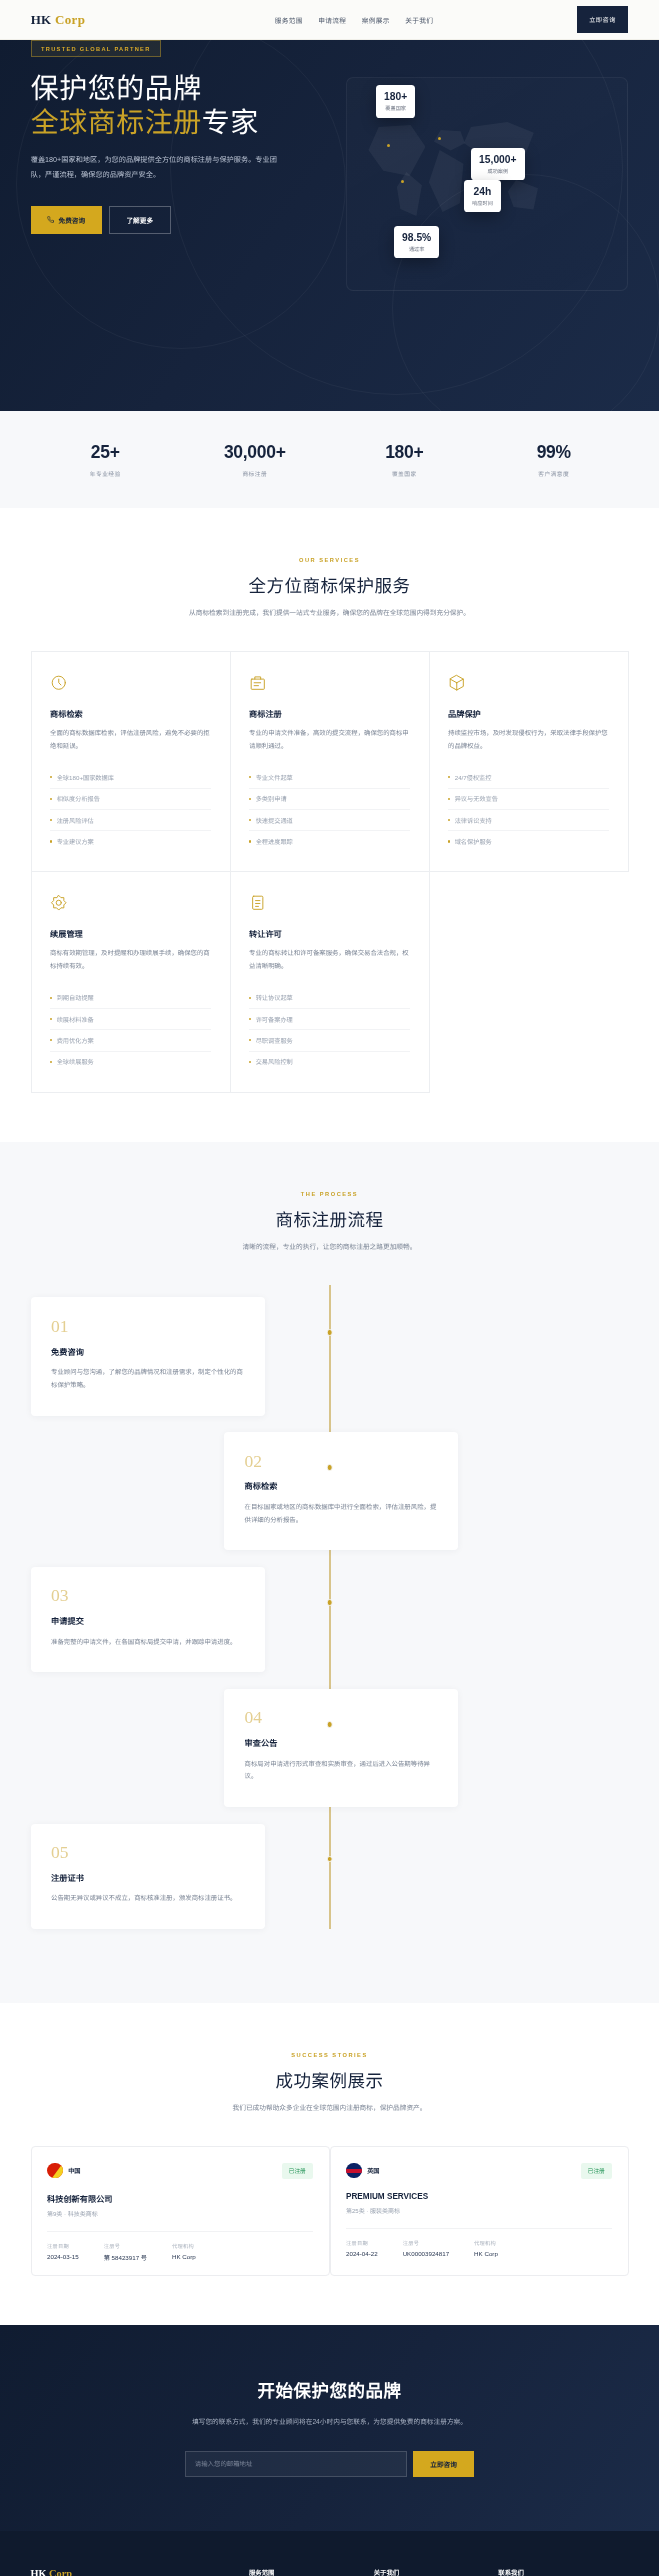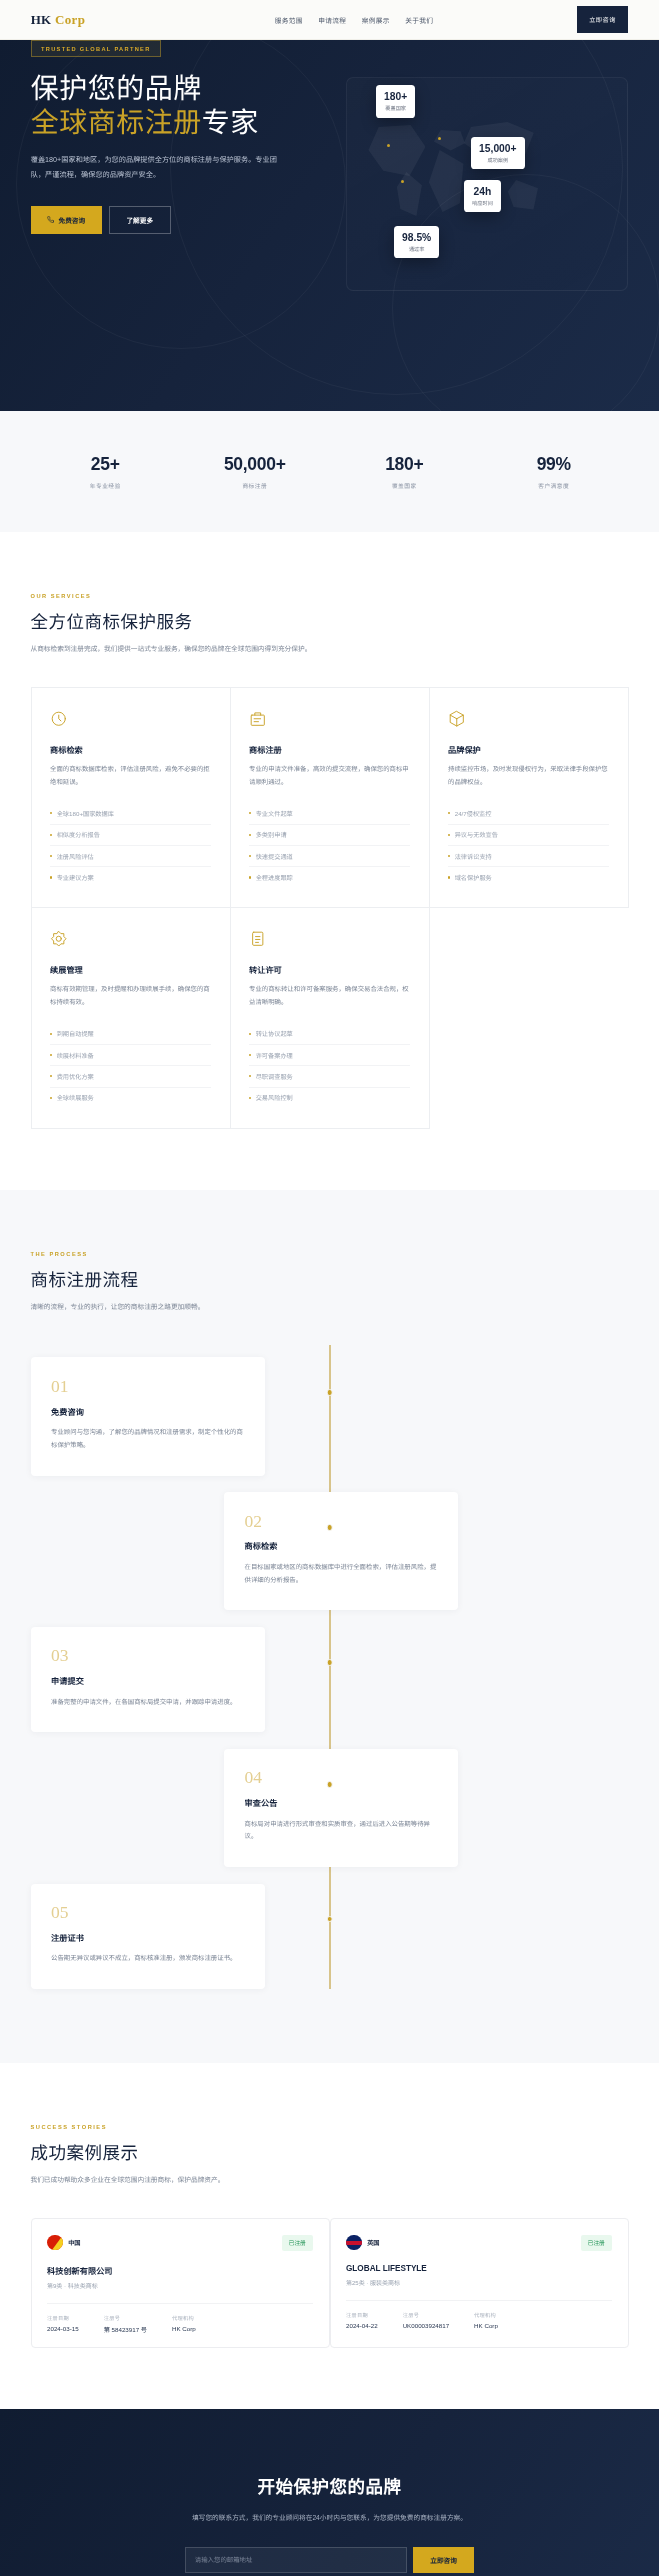--- a/index.html
+++ b/index.html
@@ -2,21 +2,21 @@
 <html lang="zh-CN" style="font-size:8.2px"><head>
 <meta charset="utf-8">
 <title>HK Corp — 全球商标注册专家</title>
 <style>
   *{box-sizing:border-box;margin:0;padding:0}
   html,body{width:659px}
   body{
     font-family:"Liberation Sans","DejaVu Sans",sans-serif;
     background:#ffffff;color:#16233c;-webkit-font-smoothing:antialiased;
   }
-  .wrap{width:598px;margin:12px auto}
+  .wrap{width:598px;margin:0 auto}
 
   
   .nav{height:40px;background:#fbfbf9;display:flex;align-items:center;border-bottom:0.5px solid #f0efe9}
   .nav-inner{width:608px;margin:0 auto;display:flex;align-items:center;justify-content:space-between;padding:0 5.2px}
   .logo{font-family:"Liberation Serif","DejaVu Serif",serif;font-size:13px;font-weight:700;letter-spacing:0.3px;color:#16233c}
   .logo .gold{color:#c9a227}
   .nav-links{display:flex;gap:15.5px;margin-left:46px}
   .nav-links a{font-size:6.7px;color:#4a5568;text-decoration:none;letter-spacing:0.3px}
   .nav-cta{background:#16233c;color:#fff;font-size:6.2px;padding:8.8px 12.4px;border:none;letter-spacing:0.5px;cursor:pointer}
 
@@ -49,21 +49,21 @@
 
   
   .stats{background:#f7f8fa;padding:31px 0 30px}
   .stats-row{display:flex}
   .stat{flex:1;text-align:center}
   .stat .v{font-size:17.5px;font-weight:700;color:#16233c;letter-spacing:-0.3px}
   .stat .k{font-size:5.7px;color:#8a93a3;margin-top:5.7px;letter-spacing:0.5px}
 
   
   .sec{padding:49px 0}
-  .sec-head{text-align:left;margin-bottom:31px}
+  .sec-head{text-align:center;margin-bottom:31px}
   .eyebrow{font-size:5.7px;letter-spacing:1.5px;color:#c9a227;font-weight:700}
   .sec-title{font-size:17.5px;font-weight:400;color:#16233c;margin-top:9.3px;letter-spacing:0.5px}
   .sec-desc{font-size:6.7px;color:#7a8494;margin-top:10.3px;line-height:1.9}
 
   
   .svc-grid{display:grid;grid-template-columns:repeat(3,1fr);border-top:0.5px solid #eceef1;border-left:0.5px solid #eceef1}
   .svc{border-right:0.5px solid #eceef1;border-bottom:0.5px solid #eceef1;padding:21.6px 18.5px 19.6px;background:#fff}
   .svc-icon{width:17.5px;height:17.5px;margin-bottom:15.5px}
   .svc-t{font-size:8.2px;font-weight:700;color:#16233c}
   .svc-d{font-size:6.4px;color:#7a8494;line-height:2;margin-top:8.2px;min-height:27px}
@@ -178,21 +178,21 @@
 
         <div class="dot" style="left:40px;top:66px"></div>
         <div class="dot" style="left:91px;top:59px"></div>
         <div class="dot" style="left:54px;top:102px"></div>
         <div class="dot" style="left:133px;top:103px"></div>
 
         <div class="fcard" style="left:29px;top:7.2px">
           <div class="n">180+</div>
           <div class="l">覆盖国家</div>
         </div>
-        <div class="fcard" style="left:124px;top:59px">
+        <div class="fcard" style="left:124px;top:70px">
           <div class="n">15,000+</div>
           <div class="l">成功案例</div>
         </div>
         <div class="fcard" style="left:117px;top:102px">
           <div class="n">24h</div>
           <div class="l">响应时间</div>
         </div>
         <div class="fcard" style="left:47px;top:148px">
           <div class="n">98.5%</div>
           <div class="l">通过率</div>
@@ -203,21 +203,21 @@
 </section>
 
 <section class="stats">
   <div class="wrap">
     <div class="stats-row" id="stats-row">
         <div class="stat">
     <div class="v">25+</div>
     <div class="k">年专业经验</div>
   </div>
         <div class="stat">
-    <div class="v">50,000+</div>
+    <div class="v">30,000+</div>
     <div class="k">商标注册</div>
   </div>
         <div class="stat">
     <div class="v">180+</div>
     <div class="k">覆盖国家</div>
   </div>
         <div class="stat">
     <div class="v">99%</div>
     <div class="k">客户满意度</div>
   </div>
@@ -395,21 +395,21 @@
     </div>
   </div>
         <div class="case">
     <div class="case-top">
       <div class="flagwrap">
         <div class="flag flag-uk"></div>
         <div class="flag-name">英国</div>
       </div>
       <div class="pill">已注册</div>
     </div>
-    <div class="case-title">GLOBAL LIFESTYLE</div>
+    <div class="case-title">PREMIUM SERVICES</div>
     <div class="case-sub">第25类 · 服装类商标</div>
     <div class="case-meta">
       <div>
         <div class="meta-k">注册日期</div>
         <div class="meta-v">2024-04-22</div>
       </div>
       <div>
         <div class="meta-k">注册号</div>
         <div class="meta-v">UK00003924817</div>
       </div>

